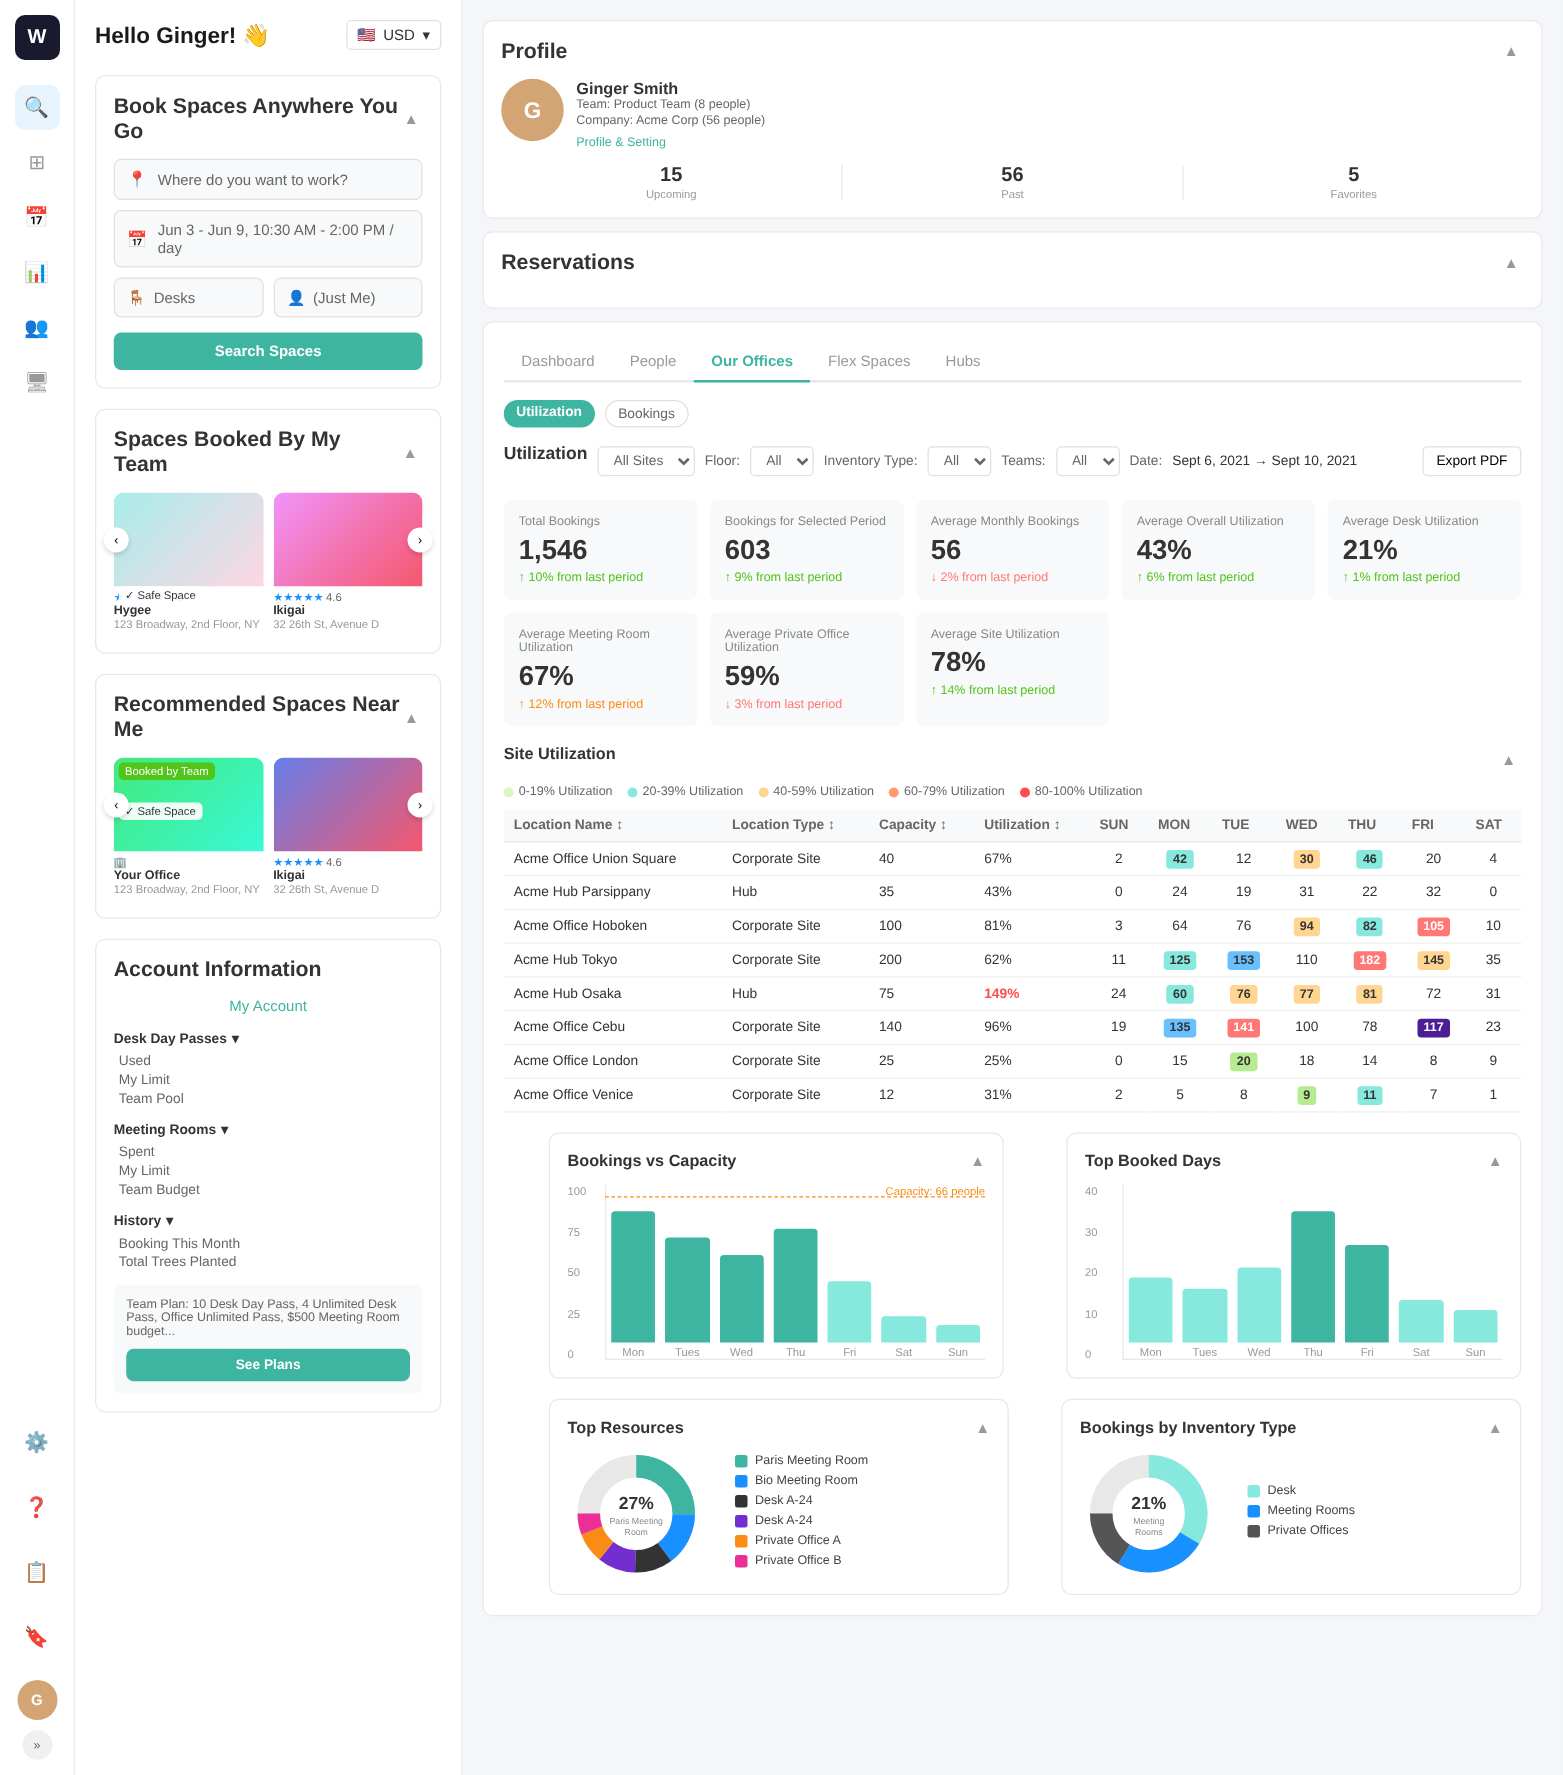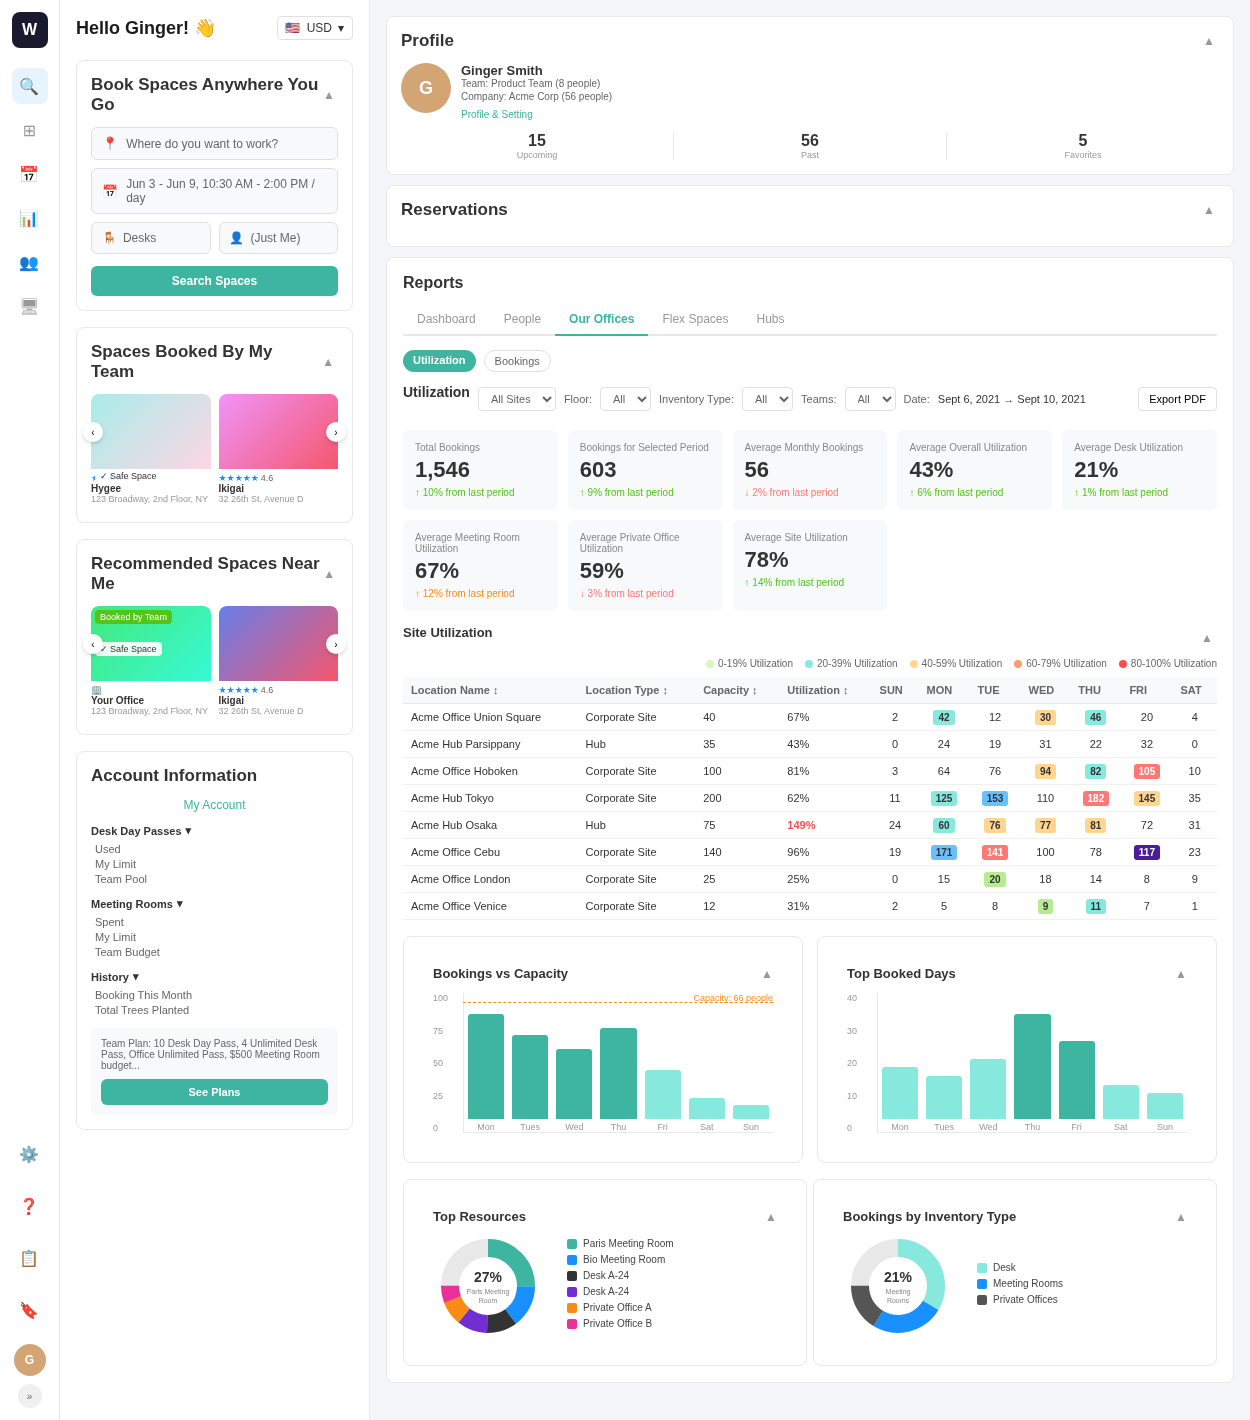--- a/index.html
+++ b/index.html
@@ -109,39 +109,39 @@
     .metric-label { font-size: 10px; color: #888; margin-bottom: 4px; }
     .metric-value { font-size: 22px; font-weight: 700; color: #333; margin-bottom: 4px; }
     .metric-change { font-size: 10px; display: flex; align-items: center; gap: 3px; }
     .metric-change.up { color: #52c41a; }
     .metric-change.down { color: #ff7875; }
     .metric-change.up-orange { color: #fa8c16; }
 
     
     .table-section { margin-bottom: 16px; }
     .table-section-title { font-size: 13px; font-weight: 700; color: #333; margin-bottom: 10px; }
-    .util-legend { display: flex; gap: 12px; justify-content: flex-end; margin-bottom: 8px; flex-wrap: wrap; }
+    .util-legend { display: flex; gap: 12px; justify-content: flex-start; margin-bottom: 8px; flex-wrap: wrap; }
     .legend-item { display: flex; align-items: center; gap: 4px; font-size: 10px; color: #666; }
     .legend-dot { width: 8px; height: 8px; border-radius: 50%; }
 
     .data-table { width: 100%; border-collapse: collapse; font-size: 11px; }
     .data-table th { background: #f8f9fa; padding: 7px 8px; text-align: left; color: #666; font-weight: 600; border-bottom: 1px solid #e8e8e8; white-space: nowrap; }
     .data-table td { padding: 7px 8px; border-bottom: 1px solid #f0f0f0; color: #333; }
     .data-table td.num { text-align: center; font-size: 11px; }
     .cell-green { background: #b7eb8f; color: #333; border-radius: 3px; padding: 2px 5px; font-size: 10px; font-weight: 600; }
     .cell-teal { background: #87e8de; color: #333; border-radius: 3px; padding: 2px 5px; font-size: 10px; font-weight: 600; }
     .cell-orange { background: #ffd591; color: #333; border-radius: 3px; padding: 2px 5px; font-size: 10px; font-weight: 600; }
     .cell-red { background: #ff7875; color: white; border-radius: 3px; padding: 2px 5px; font-size: 10px; font-weight: 600; }
     .cell-blue { background: #69c0ff; color: #333; border-radius: 3px; padding: 2px 5px; font-size: 10px; font-weight: 600; }
     .cell-dark-orange { background: #4c1d95; color: white; border-radius: 3px; padding: 2px 5px; font-size: 10px; font-weight: 600; }
     .util-pct-red { color: #ff4d4f; font-weight: 600; font-size: 11px; }
 
     
     .charts-row { display: grid; grid-template-columns: 1fr 1fr; gap: 14px; margin-bottom: 16px; }
-    .chart-card { background: #fff; border: 1px solid #e8e8e8; border-radius: 8px; padding: 29px; }
+    .chart-card { background: #fff; border: 1px solid #e8e8e8; border-radius: 8px; padding: 14px; margin-left: 36px; }
     .chart-title { font-size: 13px; font-weight: 700; color: #333; margin-bottom: 12px; display: flex; justify-content: space-between; align-items: center; }
 
     
     .bottom-charts { display: grid; grid-template-columns: 1fr 1fr; gap: 6px; }
     .donut-chart-area { display: flex; align-items: center; gap: 14px; margin-top: 8px; }
     .donut-container { position: relative; width: 120px; height: 100px; flex-shrink: 0; }
 
     .legend-list { flex: 1; }
     .legend-row { display: flex; align-items: center; gap: 6px; margin-bottom: 5px; font-size: 10px; color: #444; }
     .legend-color { width: 10px; height: 10px; border-radius: 2px; flex-shrink: 0; }
@@ -361,21 +361,20 @@
       </div>
 
       <div class="section-card" style="margin-bottom:10px;">
         <div class="section-header">
           <span class="section-title">Reservations</span>
           <span class="collapse-btn">▲</span>
         </div>
       </div>
 
       <div class="reports-card">
-        <div class="reports-title">Reports</div>
 
         <div class="tab-row">
           <div class="tab-item">Dashboard</div>
           <div class="tab-item">People</div>
           <div class="tab-item active">Our Offices</div>
           <div class="tab-item">Flex Spaces</div>
           <div class="tab-item">Hubs</div>
         </div>
 
         <div style="display:flex; gap:8px; margin-bottom:12px;">
@@ -558,21 +557,21 @@
                 <td class="num"><span class="cell-orange">81</span></td>
                 <td class="num">72</td>
                 <td class="num">31</td>
               </tr>
               <tr>
                 <td>Acme Office Cebu</td>
                 <td>Corporate Site</td>
                 <td>140</td>
                 <td>96%</td>
                 <td class="num">19</td>
-                <td class="num"><span class="cell-blue">171</span></td>
+                <td class="num"><span class="cell-blue">135</span></td>
                 <td class="num"><span class="cell-red">141</span></td>
                 <td class="num">100</td>
                 <td class="num">78</td>
                 <td class="num"><span class="cell-dark-orange">117</span></td>
                 <td class="num">23</td>
               </tr>
               <tr>
                 <td>Acme Office London</td>
                 <td>Corporate Site</td>
                 <td>25</td>

